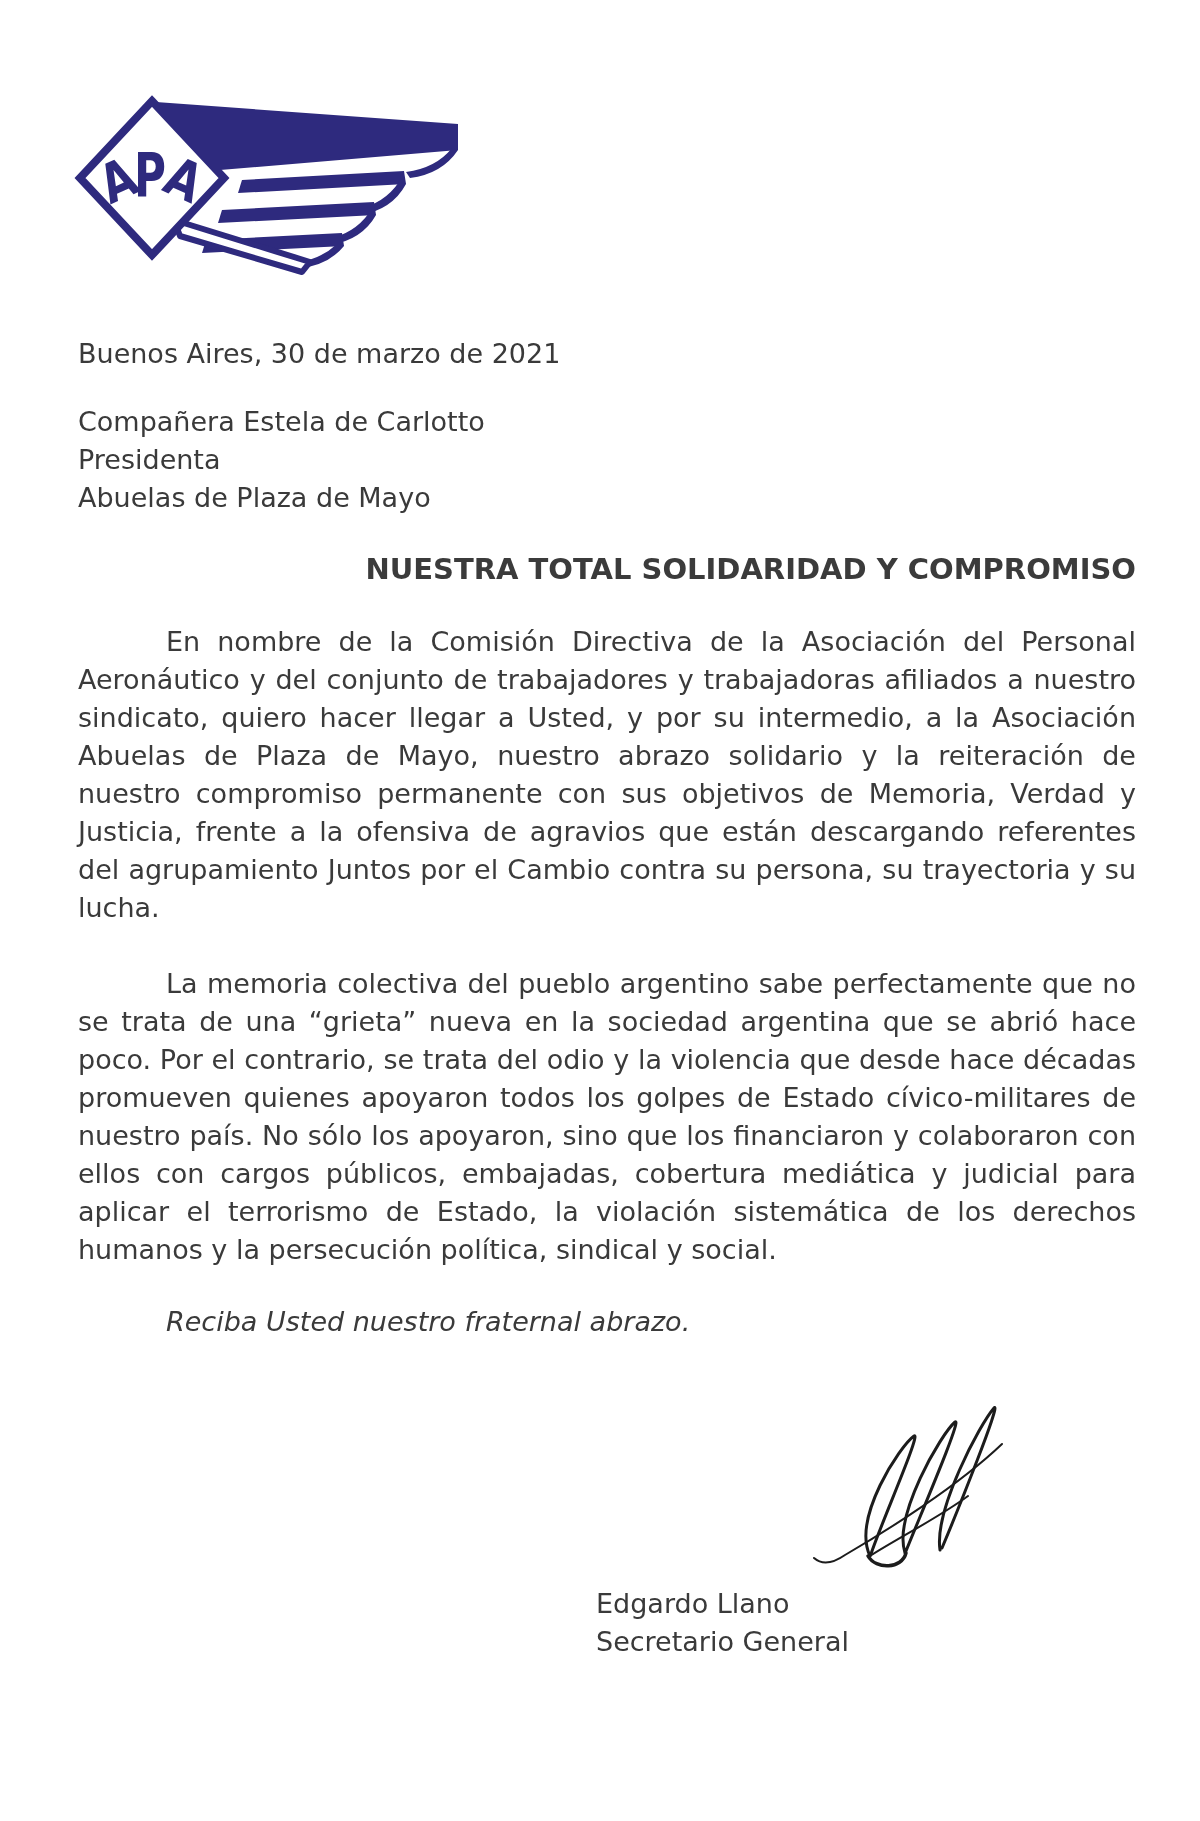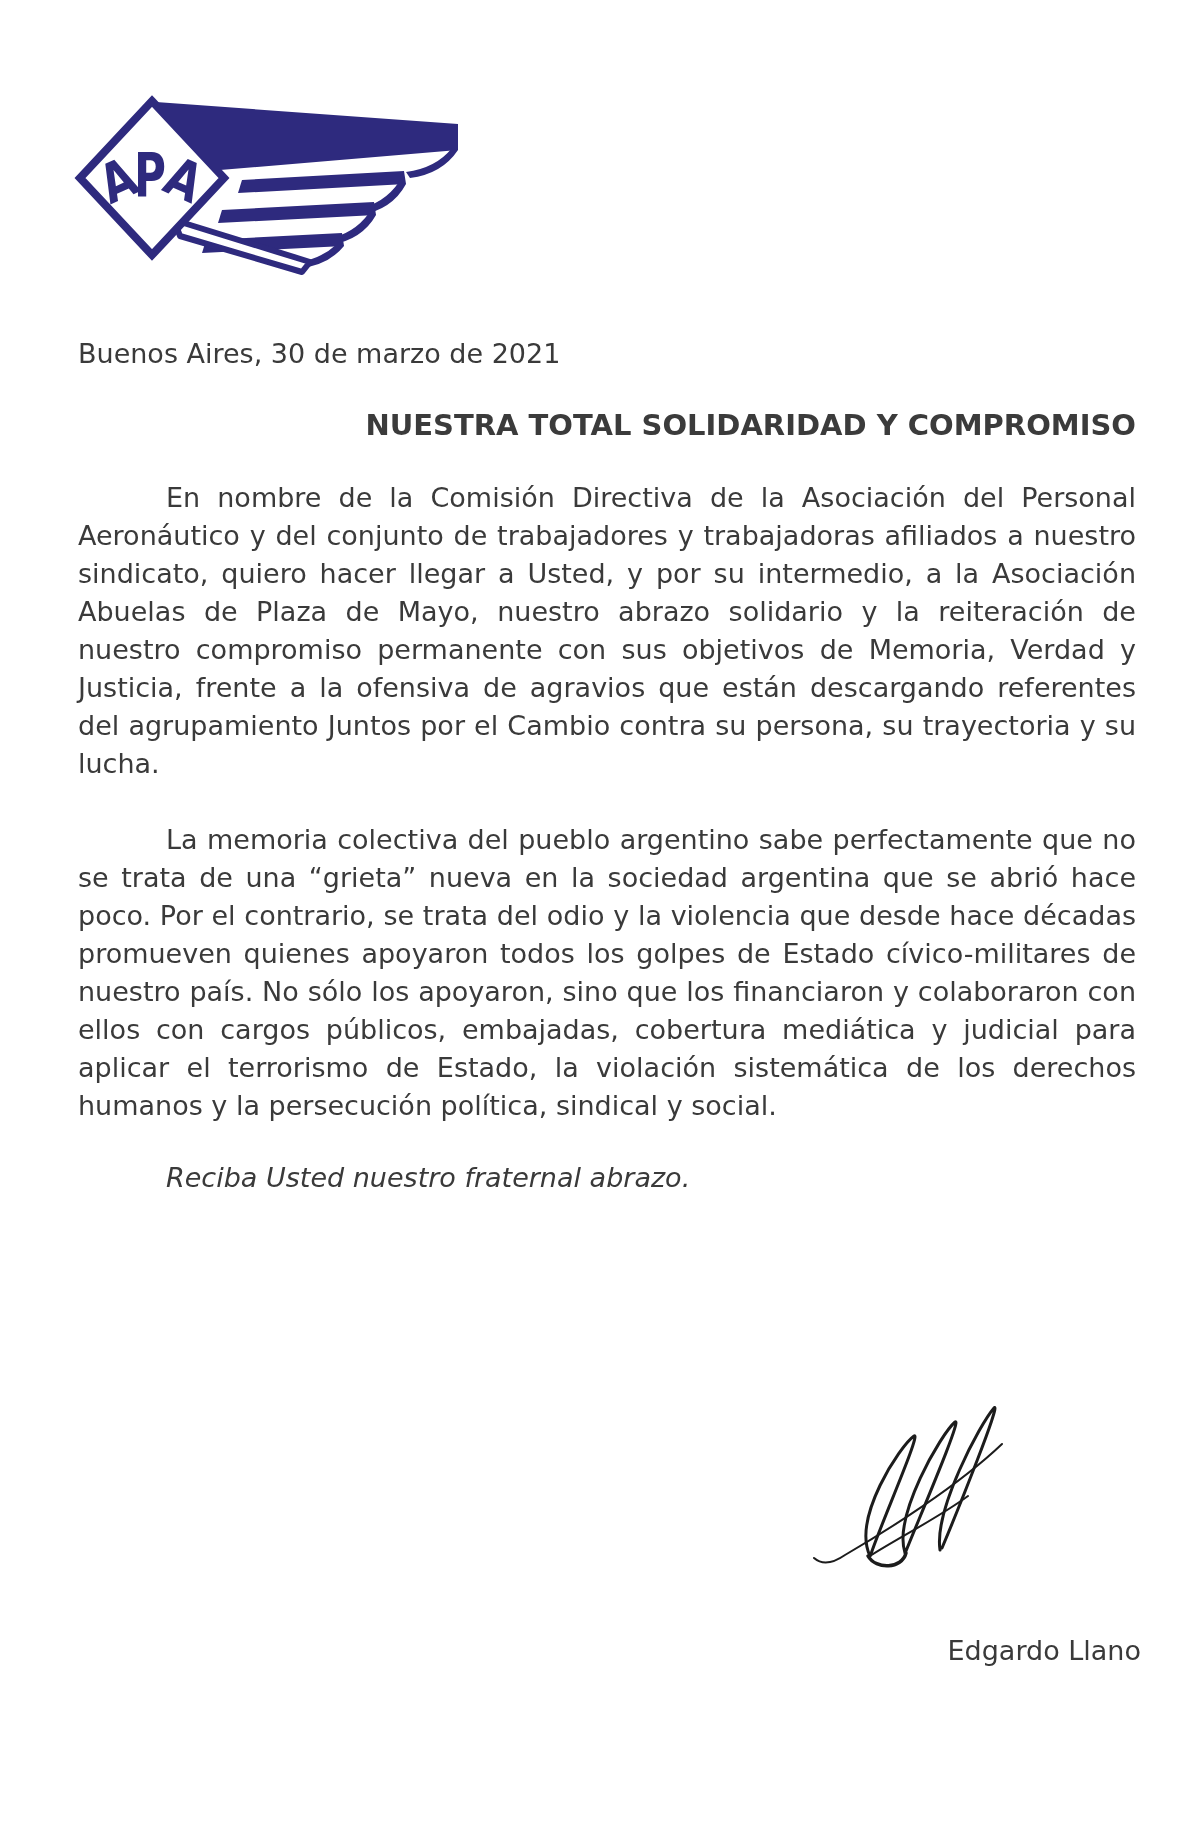--- a/index.html
+++ b/index.html
@@ -26,22 +26,22 @@
   }
   .salutation{margin-top:37px;}
   .body-par{
     margin:0;margin-top:35px;
     text-align:justify;text-indent:88px;
   }
   .body-par.second{margin-top:38px;}
   .closing{margin-top:34px;text-indent:88px;font-style:italic;}
   .signature-wrap{position:absolute;left:808px;top:1398px;width:205px;height:175px;}
   .sign-block{
-    position:absolute;left:596px;top:1632px;width:545px;
-    text-align:right;font-size:27px;line-height:38px;
+    position:absolute;left:596px;top:1585px;width:545px;
+    text-align:left;font-size:27px;line-height:38px;
   }
   .sign-block div{white-space:nowrap;}
 </style>
 </head>
 <body>
 
 <div class="page">
 
   <div class="logo-wrap">
     <svg viewBox="0 0 395 200" width="395" height="200">
@@ -69,20 +69,25 @@
         <text x="30" y="122" font-size="54" transform="rotate(-24 46 100)" textLength="34" lengthAdjust="spacingAndGlyphs">A</text>
         <text x="64" y="118" font-size="60" textLength="32" lengthAdjust="spacingAndGlyphs">P</text>
         <text x="98" y="122" font-size="54" transform="rotate(24 118 100)" textLength="34" lengthAdjust="spacingAndGlyphs">A</text>
       </g>
     </svg>
   </div>
 
   <div class="content">
     <div class="date-line">Buenos Aires, 30 de marzo de 2021</div>
 
+    <div class="recipient">
+      <div>Compañera Estela de Carlotto</div>
+      <div>Presidenta</div>
+      <div>Abuelas de Plaza de Mayo</div>
+    </div>
 
     <div class="subject">NUESTRA TOTAL SOLIDARIDAD Y COMPROMISO</div>
 
 
     <p class="body-par">En nombre de la Comisión Directiva de la Asociación del Personal Aeronáutico y del conjunto de trabajadores y trabajadoras afiliados a nuestro sindicato, quiero hacer llegar a Usted, y por su intermedio, a la Asociación Abuelas de Plaza de Mayo, nuestro abrazo solidario y la reiteración de nuestro compromiso permanente con sus objetivos de Memoria, Verdad y Justicia, frente a la ofensiva de agravios que están descargando referentes del agrupamiento Juntos por el Cambio contra su persona, su trayectoria y su lucha.</p>
 
     <p class="body-par second">La memoria colectiva del pueblo argentino sabe perfectamente que no se trata de una “grieta” nueva en la sociedad argentina que se abrió hace poco. Por el contrario, se trata del odio y la violencia que desde hace décadas promueven quienes apoyaron todos los golpes de Estado cívico-militares de nuestro país. No sólo los apoyaron, sino que los financiaron y colaboraron con ellos con cargos públicos, embajadas, cobertura mediática y judicial para aplicar el terrorismo de Estado, la violación sistemática de los derechos humanos y la persecución política, sindical y social.</p>
 
     <div class="closing">Reciba Usted nuestro fraternal abrazo.</div>
   </div>
@@ -95,15 +100,16 @@
         <path d="M 132 152 C 126 112 172 26 186 10 C 194 2 150 112 134 150"></path>
         <path d="M 6 160 C 14 167 24 166 37 157 C 80 132 150 88 194 46" stroke-width="2"></path>
         <path d="M 60 158 C 68 172 94 171 98 155" stroke-width="3.5"></path>
         <path d="M 62 158 C 90 140 130 120 160 98" stroke-width="2"></path>
       </g>
     </svg>
   </div>
 
   <div class="sign-block">
     <div>Edgardo Llano</div>
+    <div>Secretario General</div>
   </div>
 
 </div>
 
 </body></html>

